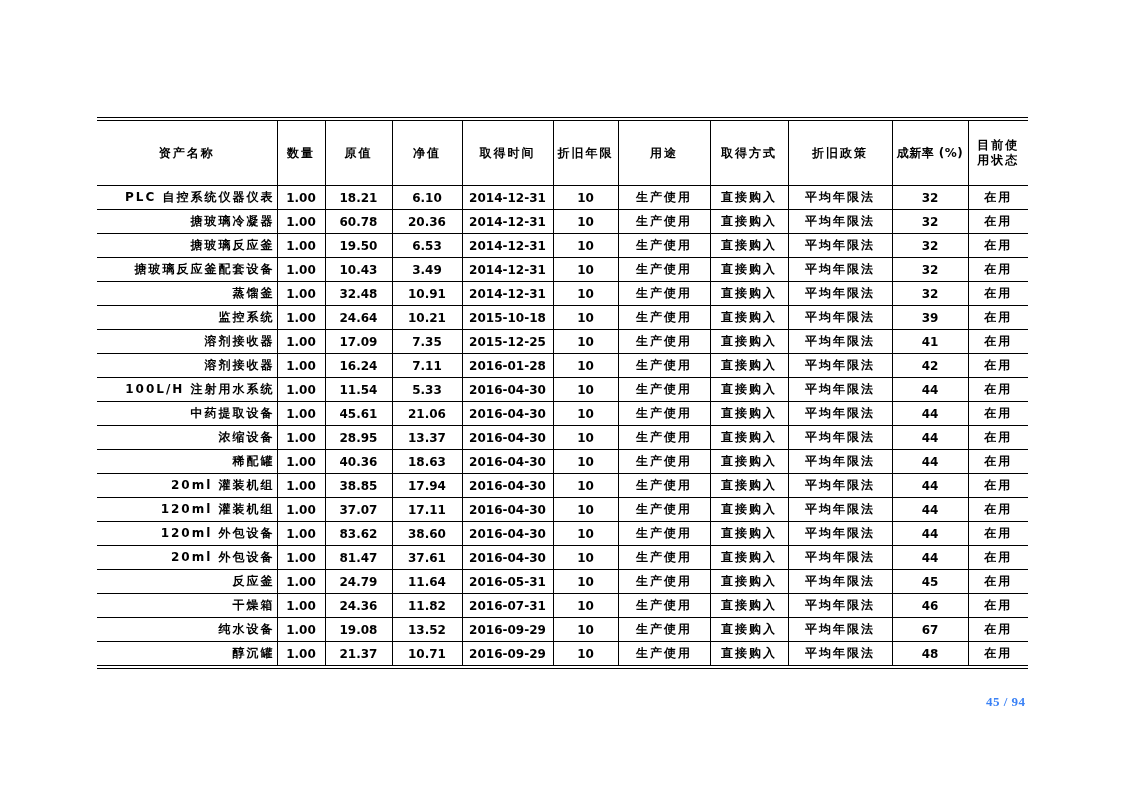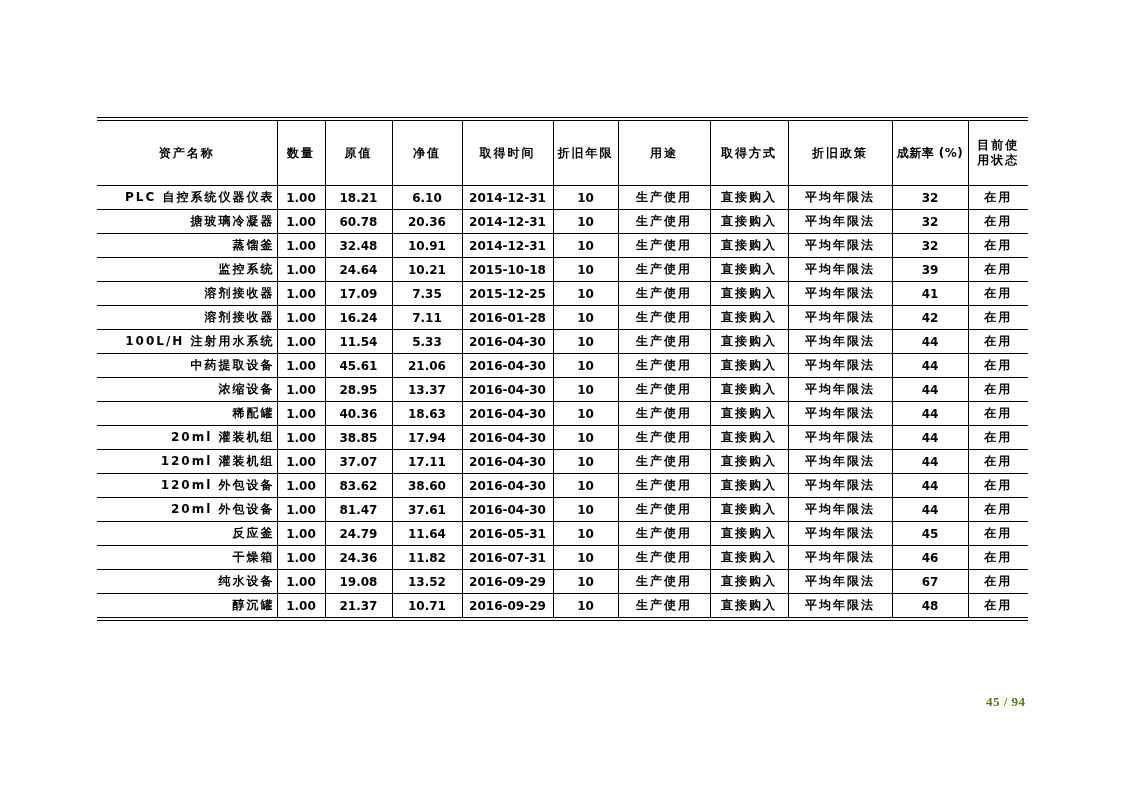--- a/index.html
+++ b/index.html
@@ -70,21 +70,21 @@
     text-align: right;
     padding-left: 8px;
   }
   .page-number {
     position: absolute;
     left: 986px;
     top: 694px;
     font-family: "Liberation Serif", serif;
     font-weight: bold;
     font-size: 13px;
-    color: #4d7c0f;
+    color: #3b82f6;
     letter-spacing: 0.5px;
   }
 </style>
 </head>
 <body>
 
 <div class="table-wrap">
   <table class="asset-table">
     <colgroup>
       <col style="width:180px">
@@ -135,20 +135,46 @@
           <td class="">20.36</td>
           <td class="">2014-12-31</td>
           <td class="">10</td>
           <td class="cjk">生产使用</td>
           <td class="cjk">直接购入</td>
           <td class="cjk">平均年限法</td>
           <td class="">32</td>
           <td class="cjk">在用</td>
         </tr>
         <tr>
+          <td class="cjk name">搪玻璃反应釜</td>
+          <td class="">1.00</td>
+          <td class="">19.50</td>
+          <td class="">6.53</td>
+          <td class="">2014-12-31</td>
+          <td class="">10</td>
+          <td class="cjk">生产使用</td>
+          <td class="cjk">直接购入</td>
+          <td class="cjk">平均年限法</td>
+          <td class="">32</td>
+          <td class="cjk">在用</td>
+        </tr>
+        <tr>
+          <td class="cjk name">搪玻璃反应釜配套设备</td>
+          <td class="">1.00</td>
+          <td class="">10.43</td>
+          <td class="">3.49</td>
+          <td class="">2014-12-31</td>
+          <td class="">10</td>
+          <td class="cjk">生产使用</td>
+          <td class="cjk">直接购入</td>
+          <td class="cjk">平均年限法</td>
+          <td class="">32</td>
+          <td class="cjk">在用</td>
+        </tr>
+        <tr>
           <td class="cjk name">蒸馏釜</td>
           <td class="">1.00</td>
           <td class="">32.48</td>
           <td class="">10.91</td>
           <td class="">2014-12-31</td>
           <td class="">10</td>
           <td class="cjk">生产使用</td>
           <td class="cjk">直接购入</td>
           <td class="cjk">平均年限法</td>
           <td class="">32</td>

